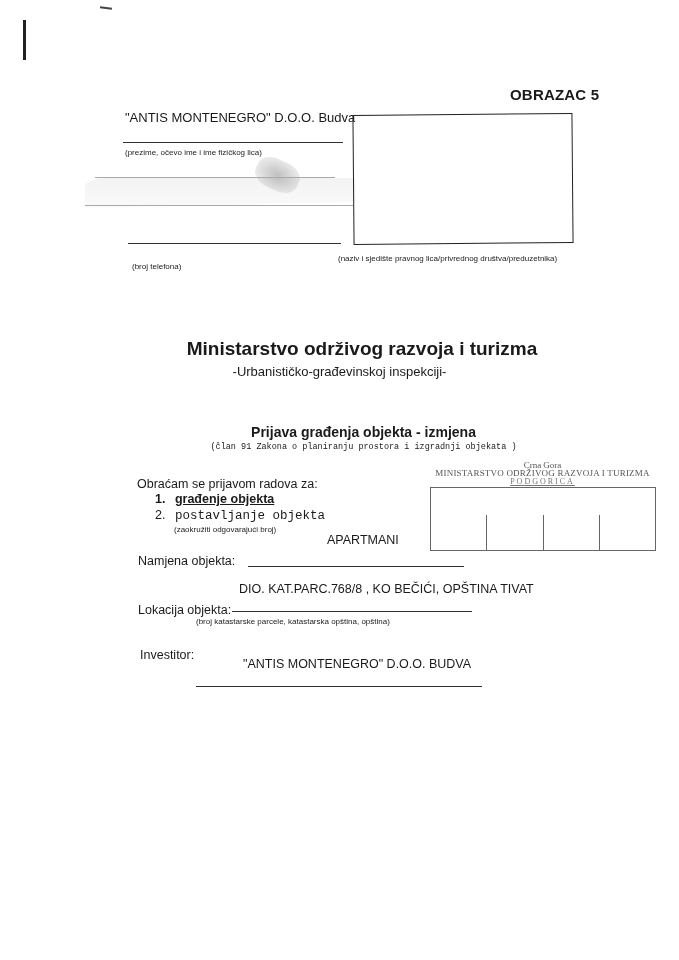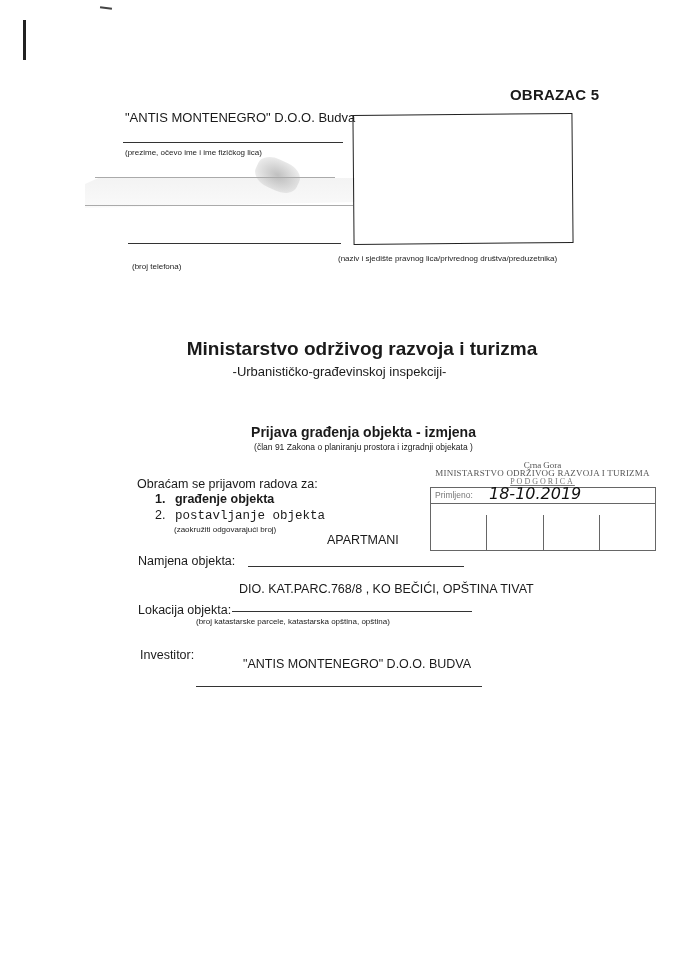--- a/index.html
+++ b/index.html
@@ -17,21 +17,21 @@
     .box { left: 353px; top: 114px; width: 218px; height: 128px; border: 1.5px solid #222; transform: rotate(-0.5deg); }
     .tape { left: 85px; top: 160px; width: 270px; height: 60px;
       background: linear-gradient(180deg, rgba(210,210,210,0.35), rgba(235,235,235,0.15));
       clip-path: polygon(0 40%, 5% 30%, 100% 30%, 100% 70%, 0 80%); }
     .tape-fold { left: 255px; top: 160px; width: 45px; height: 30px;
       background: radial-gradient(ellipse at center, rgba(150,150,150,0.6), rgba(200,200,200,0.1));
       transform: rotate(25deg); border-radius: 40%; }
     .ministry { left: 0; width: 679px; top: 338px; text-align: center; font-size: 19px; font-weight: bold; padding-left: 45px; box-sizing: border-box; }
     .inspection { left: 0; width: 679px; top: 364px; text-align: center; font-size: 13px; box-sizing: border-box; }
     .subject { left: 0; width: 679px; top: 424px; text-align: center; font-size: 14px; font-weight: bold; padding-left: 48px; box-sizing: border-box; }
-    .law { left: 0; width: 679px; top: 442px; text-align: center; font-size: 8.5px; padding-left: 48px; box-sizing: border-box; }
+    .law { left: 0; width: 679px; top: 442px; text-align: center; font-size: 8.5px; padding-left: 48px; box-sizing: border-box; font-family: Liberation Mono, monospace; }
     .txt13 { font-size: 12.5px; }
     .stamp-head1 { left: 425px; top: 460px; width: 235px; text-align: center; font-family: "Liberation Serif", serif; font-size: 9px; color: #555; }
     .stamp-head2 { left: 425px; top: 468px; width: 235px; text-align: center; font-family: "Liberation Serif", serif; font-size: 9px; color: #555; letter-spacing: 0.2px; }
     .stamp-head3 { left: 425px; top: 477px; width: 235px; text-align: center; font-family: "Liberation Serif", serif; font-size: 8px; color: #777; letter-spacing: 2px; text-decoration: underline; }
     .stamp { left: 430px; top: 487px; width: 224px; height: 62px; border: 1px solid #666; }
     .stamp-row1 { position: absolute; left: 0; top: 0; width: 100%; height: 15px; border-bottom: 1px solid #666; }
     .stamp-row2 { position: absolute; left: 0; top: 15px; width: 100%; height: 12px; border-bottom: 1px solid #666; display: flex; }
     .stamp-row2 .cell { flex: 1; border-right: 1px solid #666; font-size: 8px; color: #777; text-align: center; line-height: 12px; }
     .stamp-row2 .cell:last-child { border-right: none; }
     .stamp-label { position: absolute; left: 4px; top: 2px; font-size: 8.5px; color: #777; }
@@ -69,36 +69,32 @@
 <div class="abs ministry">Ministarstvo održivog razvoja i turizma</div>
 <div class="abs inspection">-Urbanističko-građevinskoj inspekciji-</div>
 
 <div class="abs subject">Prijava građenja objekta - izmjena</div>
 <div class="abs law">(član 91 Zakona o planiranju prostora i izgradnji objekata  )</div>
 
 <div class="abs stamp-head1">Crna Gora</div>
 <div class="abs stamp-head2">MINISTARSTVO ODRŽIVOG RAZVOJA I TURIZMA</div>
 <div class="abs stamp-head3">PODGORICA</div>
 <div class="abs stamp">
-  <div class="stamp-row1">
-    <span class="stamp-label">Primljeno:</span>
-    <span class="hand hand-date">18-10.2019</span>
-  </div>
   <div class="stamp-divlines">
       <span></span>
       <span></span>
       <span></span>
       <span></span>
     </div>
 </div>
 
 <div class="abs txt13" style="left:137px; top:477px;">Obraćam se prijavom radova za:</div>
 <div class="abs txt13" style="left:155px; top:492px; font-weight:bold;">
   <span>1.</span>
-  <span style="margin-left:6px; ">građenje objekta</span>
+  <span style="margin-left:6px; text-decoration:underline;">građenje objekta</span>
 </div>
 <div class="abs txt13" style="left:155px; top:508px;">
   <span>2.</span>
   <span style="margin-left:6px;font-family:Liberation Mono, monospace;">postavljanje objekta</span>
 </div>
 <div class="abs hint" style="left:174px; top:525px;">(zaokružiti odgovarajući broj)</div>
 
 <div class="abs txt13" style="left:327px; top:533px;">APARTMANI</div>
 <div class="abs txt13" style="left:138px; top:554px;">Namjena objekta:</div>
 <div class="line" style="left:248px; top:566px; width:216px;"></div>

